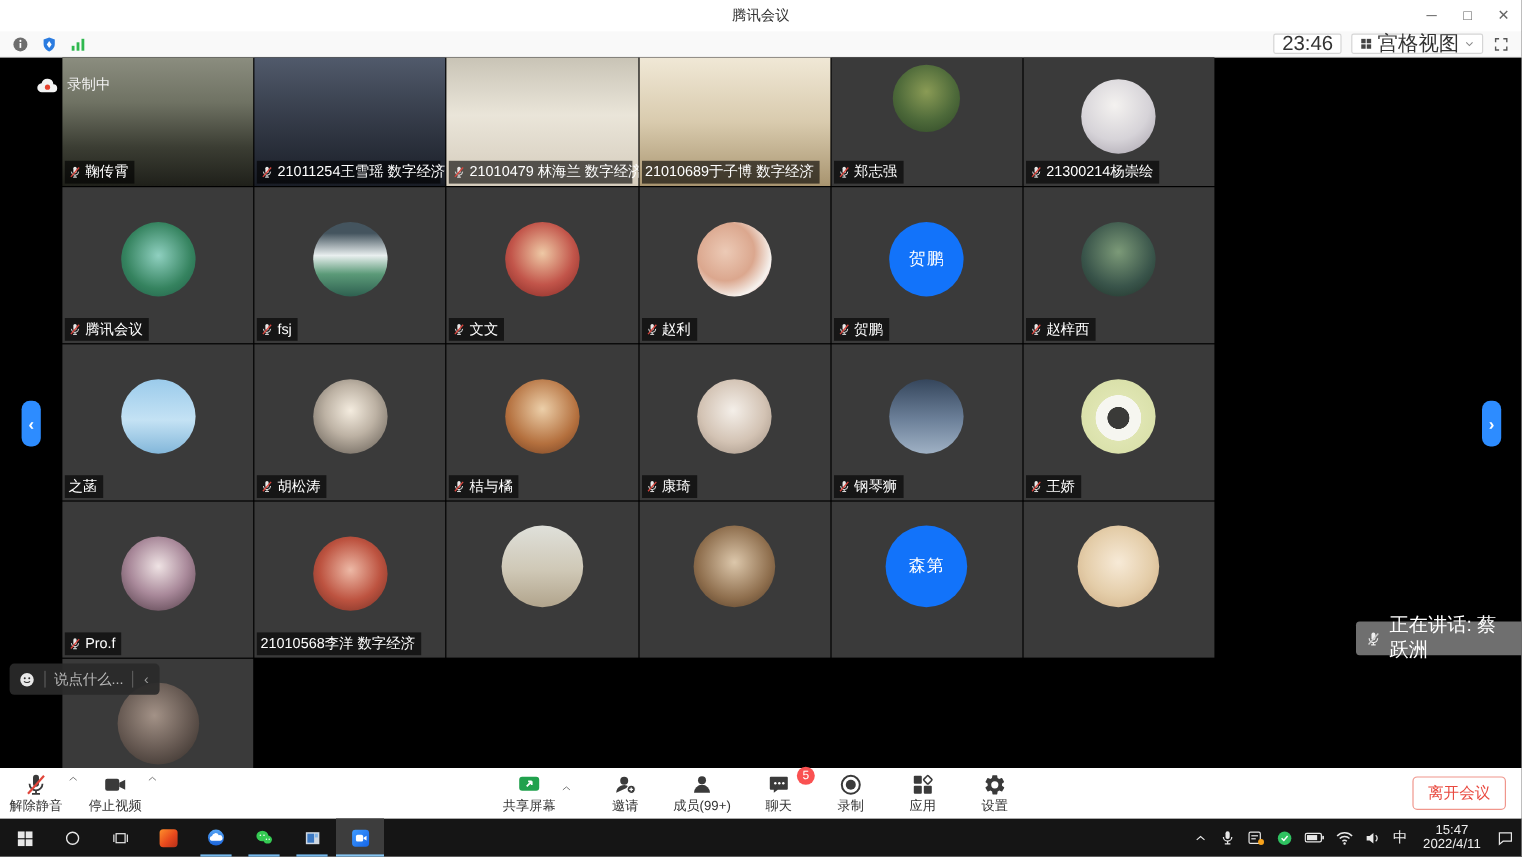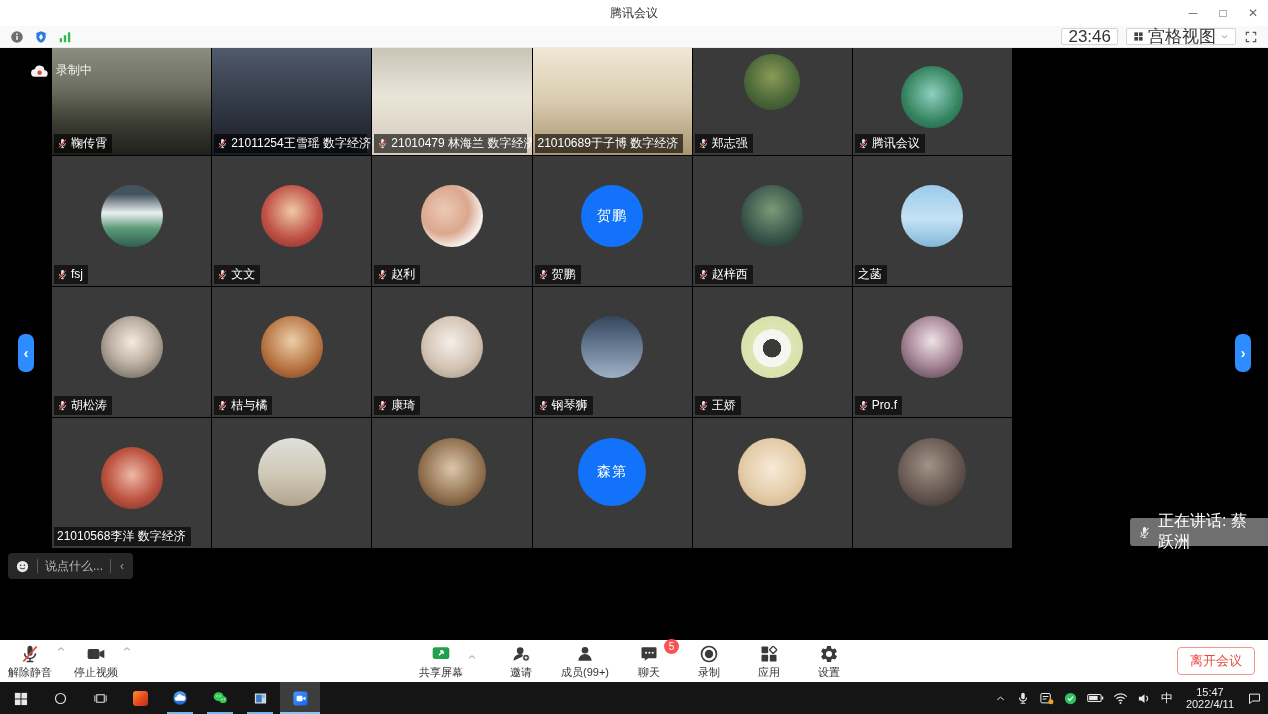--- a/index.html
+++ b/index.html
@@ -207,20 +207,34 @@
               <rect x="9" y="2" width="6" height="12" rx="3" fill="#e8e8e8"></rect>
               <path d="M5.5 11a6.5 6.5 0 0 0 13 0" stroke="#e8e8e8" stroke-width="1.8" fill="none"></path>
               <path d="M12 17.5V21M8.5 21h7" stroke="#e8e8e8" stroke-width="1.8"></path>
               <path d="M4.5 20.5L19.5 3.5" stroke="#d9443c" stroke-width="2.4"></path>
             </svg>
           </span>
           <span>郑志强</span>
         </div>
       </div>
       <div class="tile row1">
+        <div class="avatar" style="background: radial-gradient(circle at 45% 35%, rgb(244, 242, 240) 0%, rgb(214, 211, 216) 55%, rgb(163, 157, 168) 100%);"></div>
+        <div class="name-tag">
+          <span class="mic">
+            <svg viewBox="0 0 24 24" width="11" height="11">
+              <rect x="9" y="2" width="6" height="12" rx="3" fill="#e8e8e8"></rect>
+              <path d="M5.5 11a6.5 6.5 0 0 0 13 0" stroke="#e8e8e8" stroke-width="1.8" fill="none"></path>
+              <path d="M12 17.5V21M8.5 21h7" stroke="#e8e8e8" stroke-width="1.8"></path>
+              <path d="M4.5 20.5L19.5 3.5" stroke="#d9443c" stroke-width="2.4"></path>
+            </svg>
+          </span>
+          <span>21300214杨崇绘</span>
+        </div>
+      </div>
+      <div class="tile row1">
         <div class="avatar" style="background: radial-gradient(circle at 50% 45%, rgb(143, 208, 192) 0%, rgb(53, 131, 95) 60%, rgb(29, 87, 67) 100%);"></div>
         <div class="name-tag">
           <span class="mic">
             <svg viewBox="0 0 24 24" width="11" height="11">
               <rect x="9" y="2" width="6" height="12" rx="3" fill="#e8e8e8"></rect>
               <path d="M5.5 11a6.5 6.5 0 0 0 13 0" stroke="#e8e8e8" stroke-width="1.8" fill="none"></path>
               <path d="M12 17.5V21M8.5 21h7" stroke="#e8e8e8" stroke-width="1.8"></path>
               <path d="M4.5 20.5L19.5 3.5" stroke="#d9443c" stroke-width="2.4"></path>
             </svg>
           </span>

